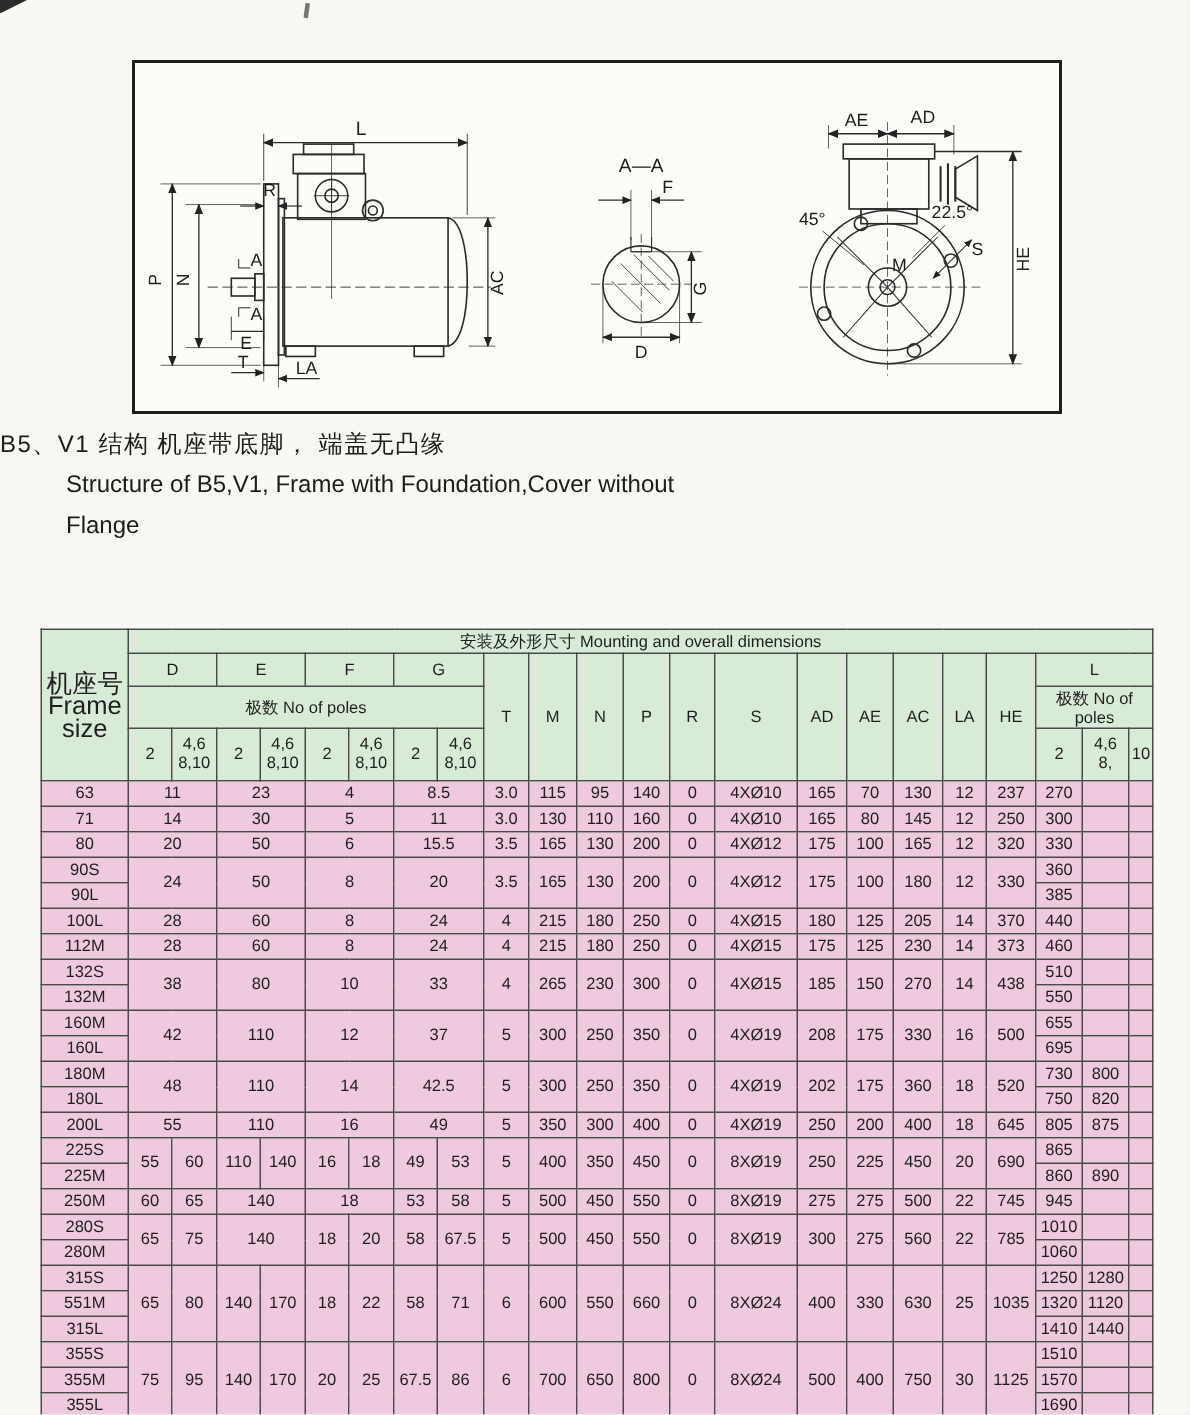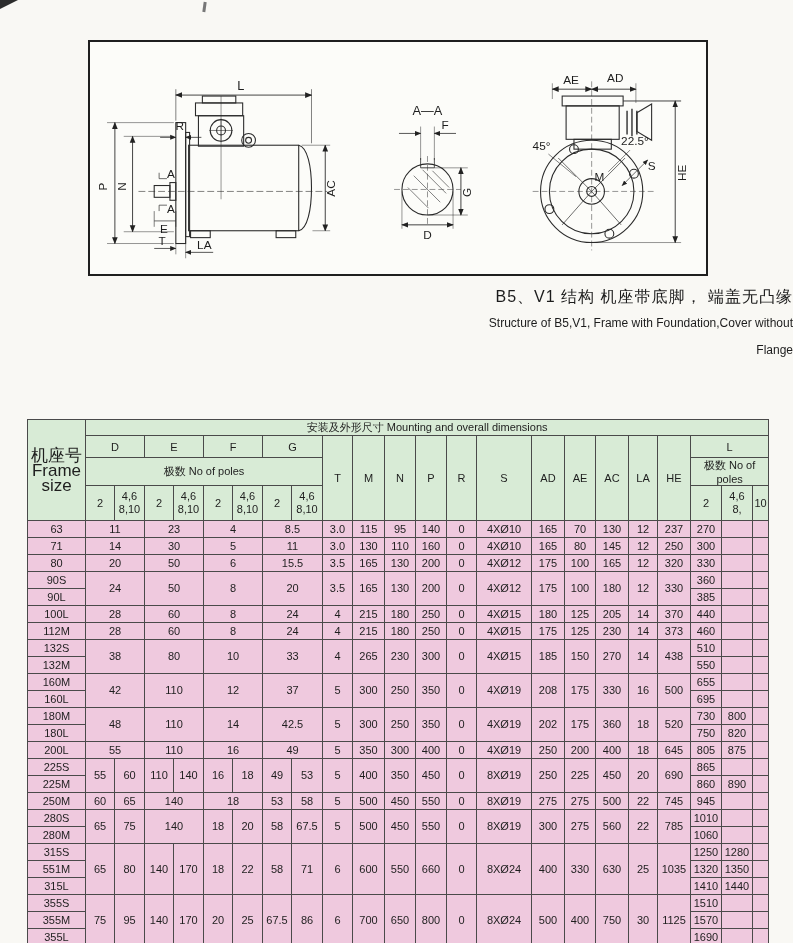--- a/index.html
+++ b/index.html
@@ -9,23 +9,23 @@
   .smudge-corner{position:absolute;left:0;top:0;width:18px;height:9px;background:#2c2c2c;
     clip-path:polygon(0 0,100% 0,0 100%);}
   .smudge-top{position:absolute;left:203px;top:2px;width:3px;height:10px;background:#777;transform:rotate(8deg);}
   
   .diagram-frame{position:absolute;left:88px;top:40px;width:620px;height:236px;
     border:2px solid #1f1f1f;background:#fcfcf9;box-sizing:border-box;}
   .diagram-frame svg{display:block;}
   .dim-label{font-family:"Liberation Sans",sans-serif;font-size:12px;fill:#1d1d1d;}
   .dim-label-lg{font-family:"Liberation Sans",sans-serif;font-size:13px;fill:#1d1d1d;}
   
-  .caption{position:absolute;left:0;top:284px;width:793px;text-align:right;color:#1c1c1c;}
+  .caption{position:absolute;left:0;top:284px;width:793px;text-align:left;color:#1c1c1c;}
   .caption .zh{font-size:16px;line-height:26px;letter-spacing:1px;}
-  .caption .en{font-size:12px;line-height:27px;}
+  .caption .en{font-size:16px;line-height:27px;padding-left:44px;}
   
   .tbl-wrap{position:absolute;left:27px;top:419px;width:741px;}
   table.dims{border-collapse:collapse;table-layout:fixed;width:741px;
     font-size:11px;color:#1e1e1e;}
   table.dims th,table.dims td{border:1px solid #4a4a4a;text-align:center;vertical-align:middle;
     padding:0;overflow:hidden;}
   table.dims th{background:var(--header-bg,#d8ebd6);font-weight:normal;font-size:11px;}
   table.dims td{background:var(--body-bg,#efc9de);height:16px;line-height:15px;}
   tr.h1 th{height:15px;}
   tr.h2 th{height:21px;}
@@ -621,21 +621,21 @@
             <td rowspan="3">630</td>
             <td rowspan="3">25</td>
             <td rowspan="3">1035</td>
             <td>1250</td>
             <td>1280</td>
             <td></td>
           </tr>
           <tr>
             <td>551M</td>
             <td>1320</td>
-            <td>1350</td>
+            <td>1120</td>
             <td></td>
           </tr>
           <tr>
             <td>315L</td>
             <td>1410</td>
             <td>1440</td>
             <td></td>
           </tr>
           <tr>
             <td>355S</td>

